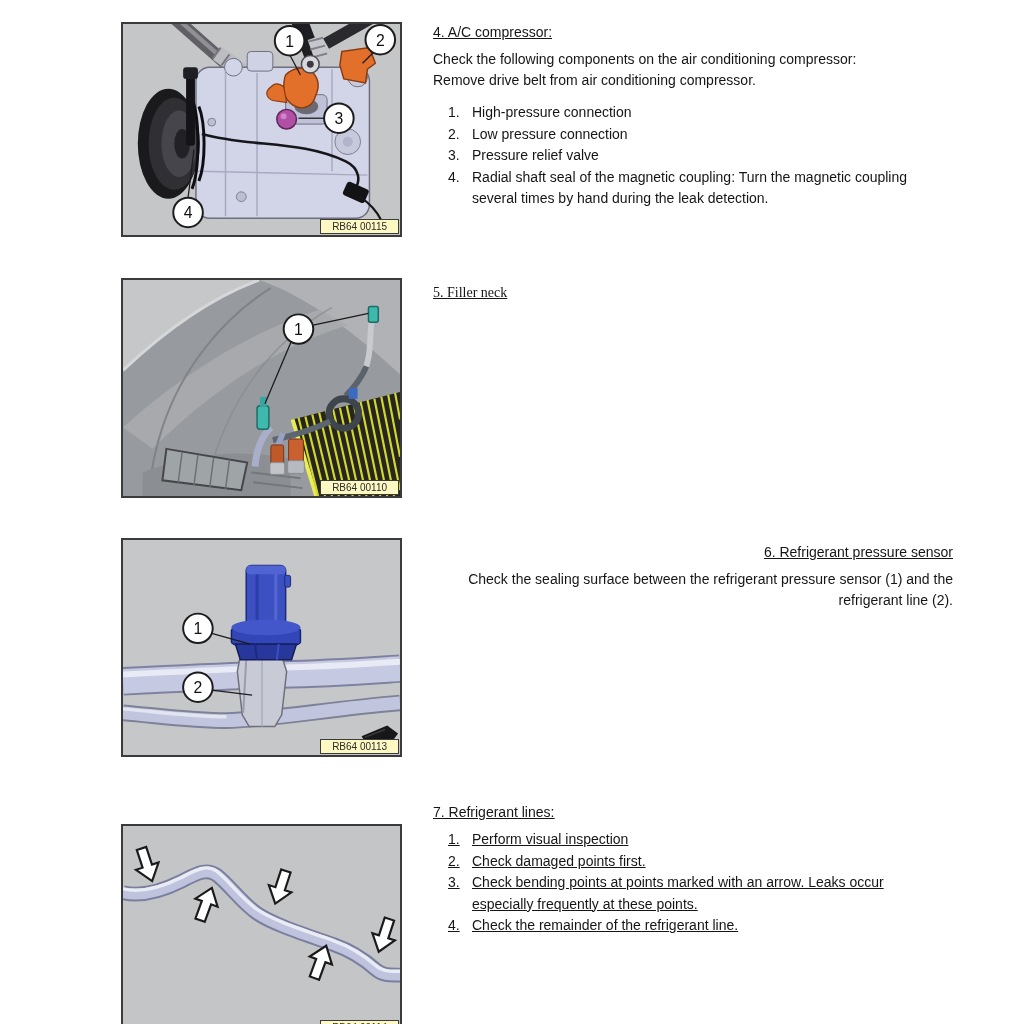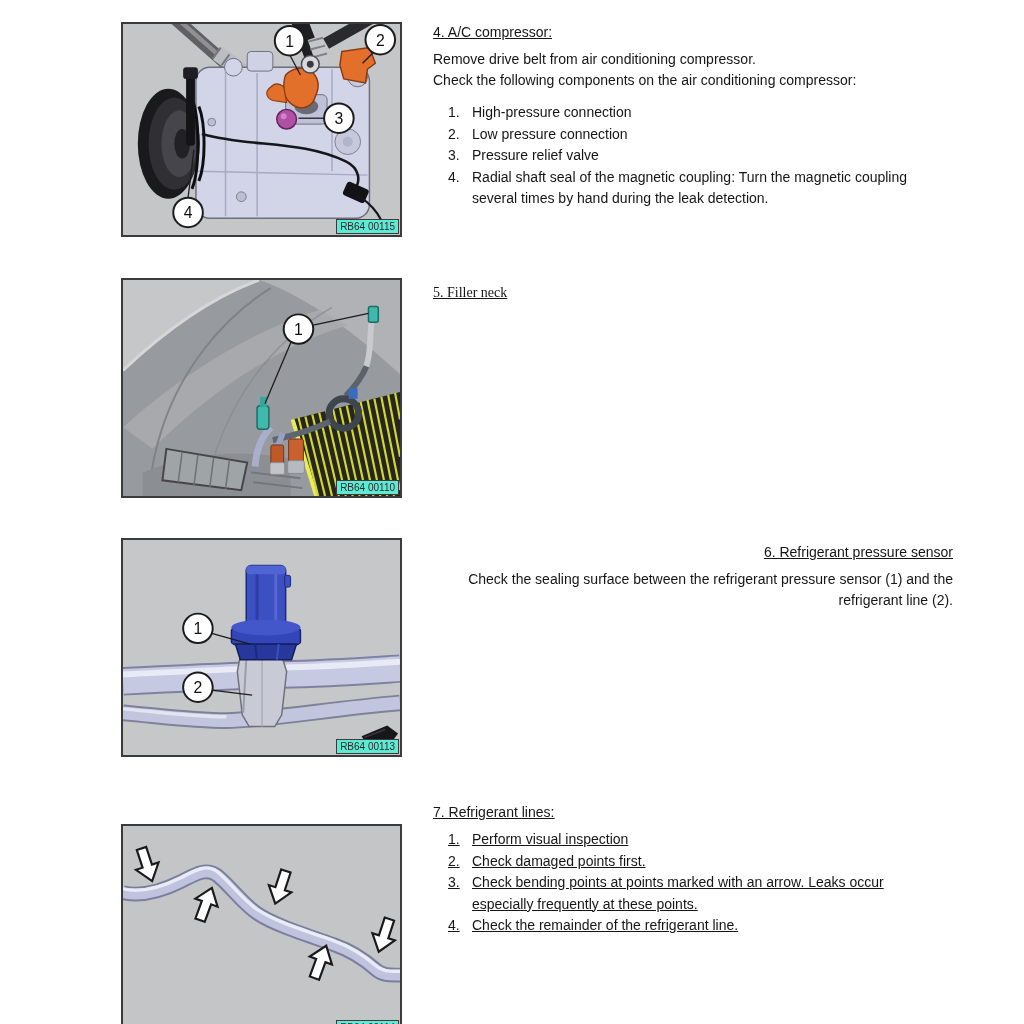--- a/index.html
+++ b/index.html
@@ -4,23 +4,23 @@
 <style>
   html,body{margin:0;padding:0;background:#ffffff;}
   body{width:1024px;height:1024px;position:relative;overflow:hidden;
        font-family:"Liberation Sans",sans-serif;color:#151515;}
   .page{position:absolute;inset:0;background:#ffffff;}
 
   
   .fig{position:absolute;left:121px;width:281px;background:#c5c6c8;
        border:2px solid #3b3b3b;box-sizing:border-box;}
   .fig svg{display:block;width:100%;height:100%;}
-  .fig-label{position:absolute;right:1px;bottom:1px;background:#5eead4;
+  .fig-label{position:absolute;right:1px;bottom:1px;background:#fef9c3;
        border:1px solid #3b3b3b;font-size:10px;line-height:13px;
-       padding:0 3px;color:#2a2a2a;white-space:nowrap;}
+       padding:0 11px;color:#2a2a2a;white-space:nowrap;}
   #fig1{top:22px;height:215px;}
   #fig2{top:278px;height:220px;}
   #fig3{top:538px;height:219px;}
   #fig4{top:824px;height:214px;}
 
   
   .txt{position:absolute;left:433px;width:520px;font-size:14px;line-height:21px;}
   #txt1{top:22px;}
   #txt2{top:282px;font-family:Liberation Serif, serif;}
   #txt3{top:542px;text-align:right;}
@@ -272,22 +272,22 @@
         <g transform="translate(265,111) rotate(18)">
           <polygon points="-5,-17 5,-17 5,2 12,2 0,18 -12,2 -5,2"></polygon>
           </g>
       </g>
     </svg>
     <div class="fig-label">RB64 00114</div>
   </div>
 
   <div class="txt" id="txt1">
     <h3>4. A/C compressor:</h3>
+    <p>Check the following components on the air conditioning compressor:</p>
     <p>Remove drive belt from air conditioning compressor.</p>
-    <p>Check the following components on the air conditioning compressor:</p>
     <ul class="olist">
       <li>
         <span class="n">1.</span>
         <span class="t">High-pressure connection</span>
         </li>
       <li>
         <span class="n">2.</span>
         <span class="t">Low pressure connection</span>
         </li>
       <li>

